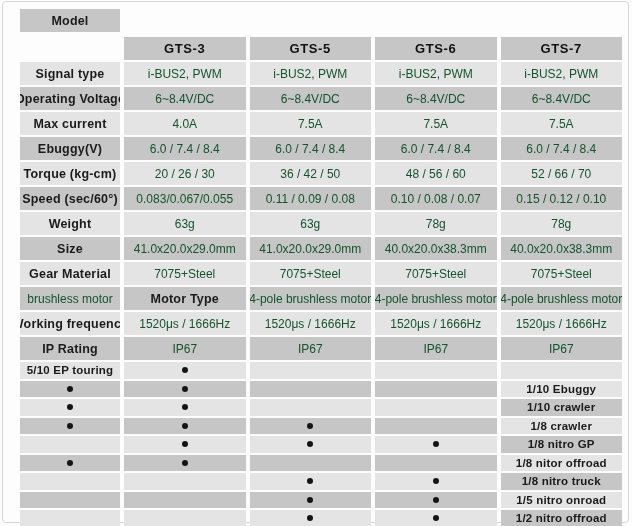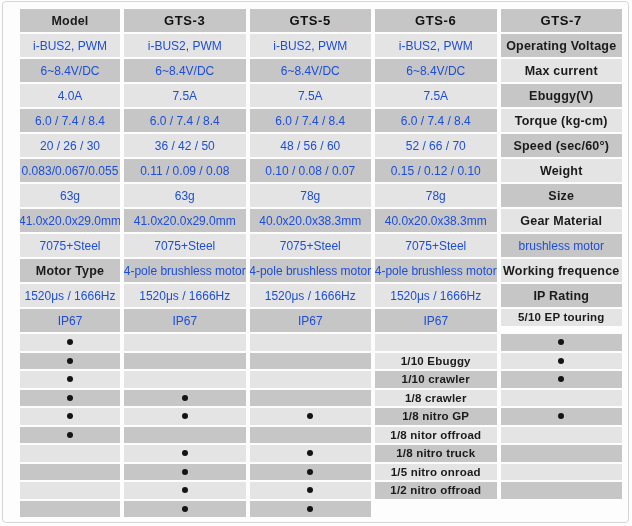--- a/index.html
+++ b/index.html
@@ -21,35 +21,36 @@
   .cell{
     display:flex;align-items:center;justify-content:center;
     overflow:hidden;white-space:nowrap;
   }
   .spec{height:23px;}
   .app{height:16.5px;}
   .dark{background:#c6c6c6;}
   .light{background:#e4e4e4;}
   .label{font-weight:bold;color:#1b1b1b;font-size:12.5px;letter-spacing:.2px;}
   .app-label{font-weight:bold;color:#1b1b1b;font-size:11.5px;letter-spacing:.2px;}
-  .model{font-weight:bold;color:#111;font-size:13px;letter-spacing:.6px;}
-  .value{font-weight:normal;color:#1d4ed8;font-size:12px;}
+  .model{font-weight:bold;color:#111;font-size:13px;letter-spacing:.6px;margin-top:28px;}
+  .value{font-weight:normal;color:#14532d;font-size:12px;}
   .tight{font-size:12px;}
   .dot{width:6px;height:6px;border-radius:50%;background:#141414;}
 </style>
 </head>
 <body>
 
 <div class="frame"></div>
 <div class="grid" id="spec-grid">
     <div class="cell spec dark label">Model</div>
     <div class="cell spec dark model">GTS-3</div>
     <div class="cell spec dark model">GTS-5</div>
     <div class="cell spec dark model">GTS-6</div>
     <div class="cell spec dark model">GTS-7</div>
+    <div class="cell spec light label">Signal type</div>
     <div class="cell spec light value">i-BUS2, PWM</div>
     <div class="cell spec light value">i-BUS2, PWM</div>
     <div class="cell spec light value">i-BUS2, PWM</div>
     <div class="cell spec light value">i-BUS2, PWM</div>
     <div class="cell spec dark label">Operating Voltage</div>
     <div class="cell spec dark value">6~8.4V/DC</div>
     <div class="cell spec dark value">6~8.4V/DC</div>
     <div class="cell spec dark value">6~8.4V/DC</div>
     <div class="cell spec dark value">6~8.4V/DC</div>
     <div class="cell spec light label">Max current</div>

